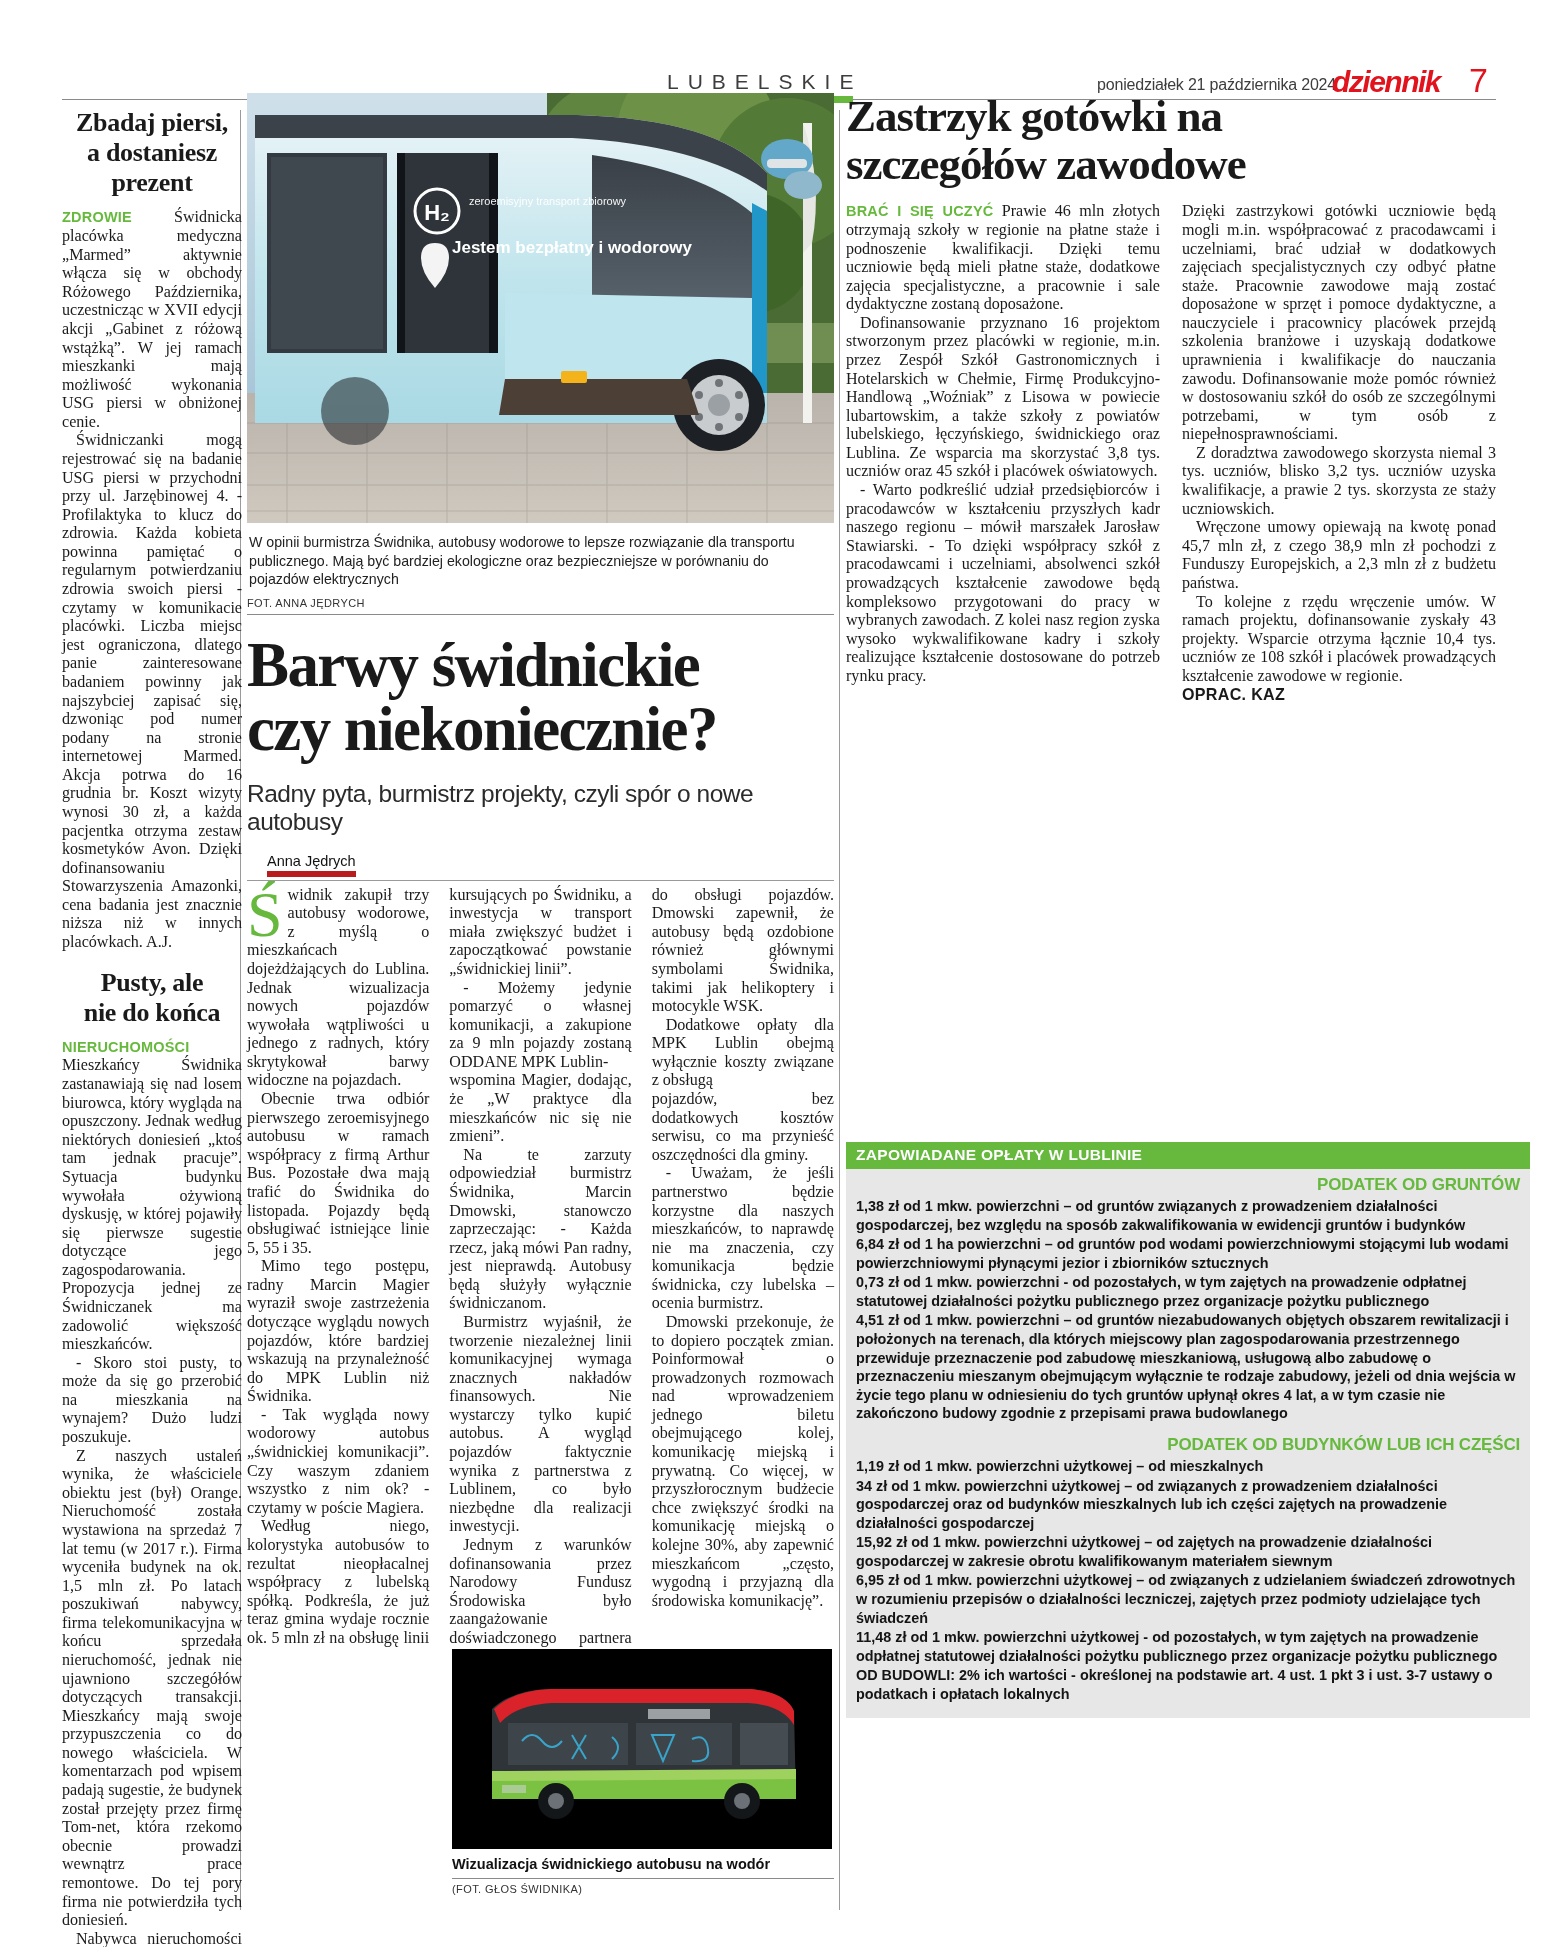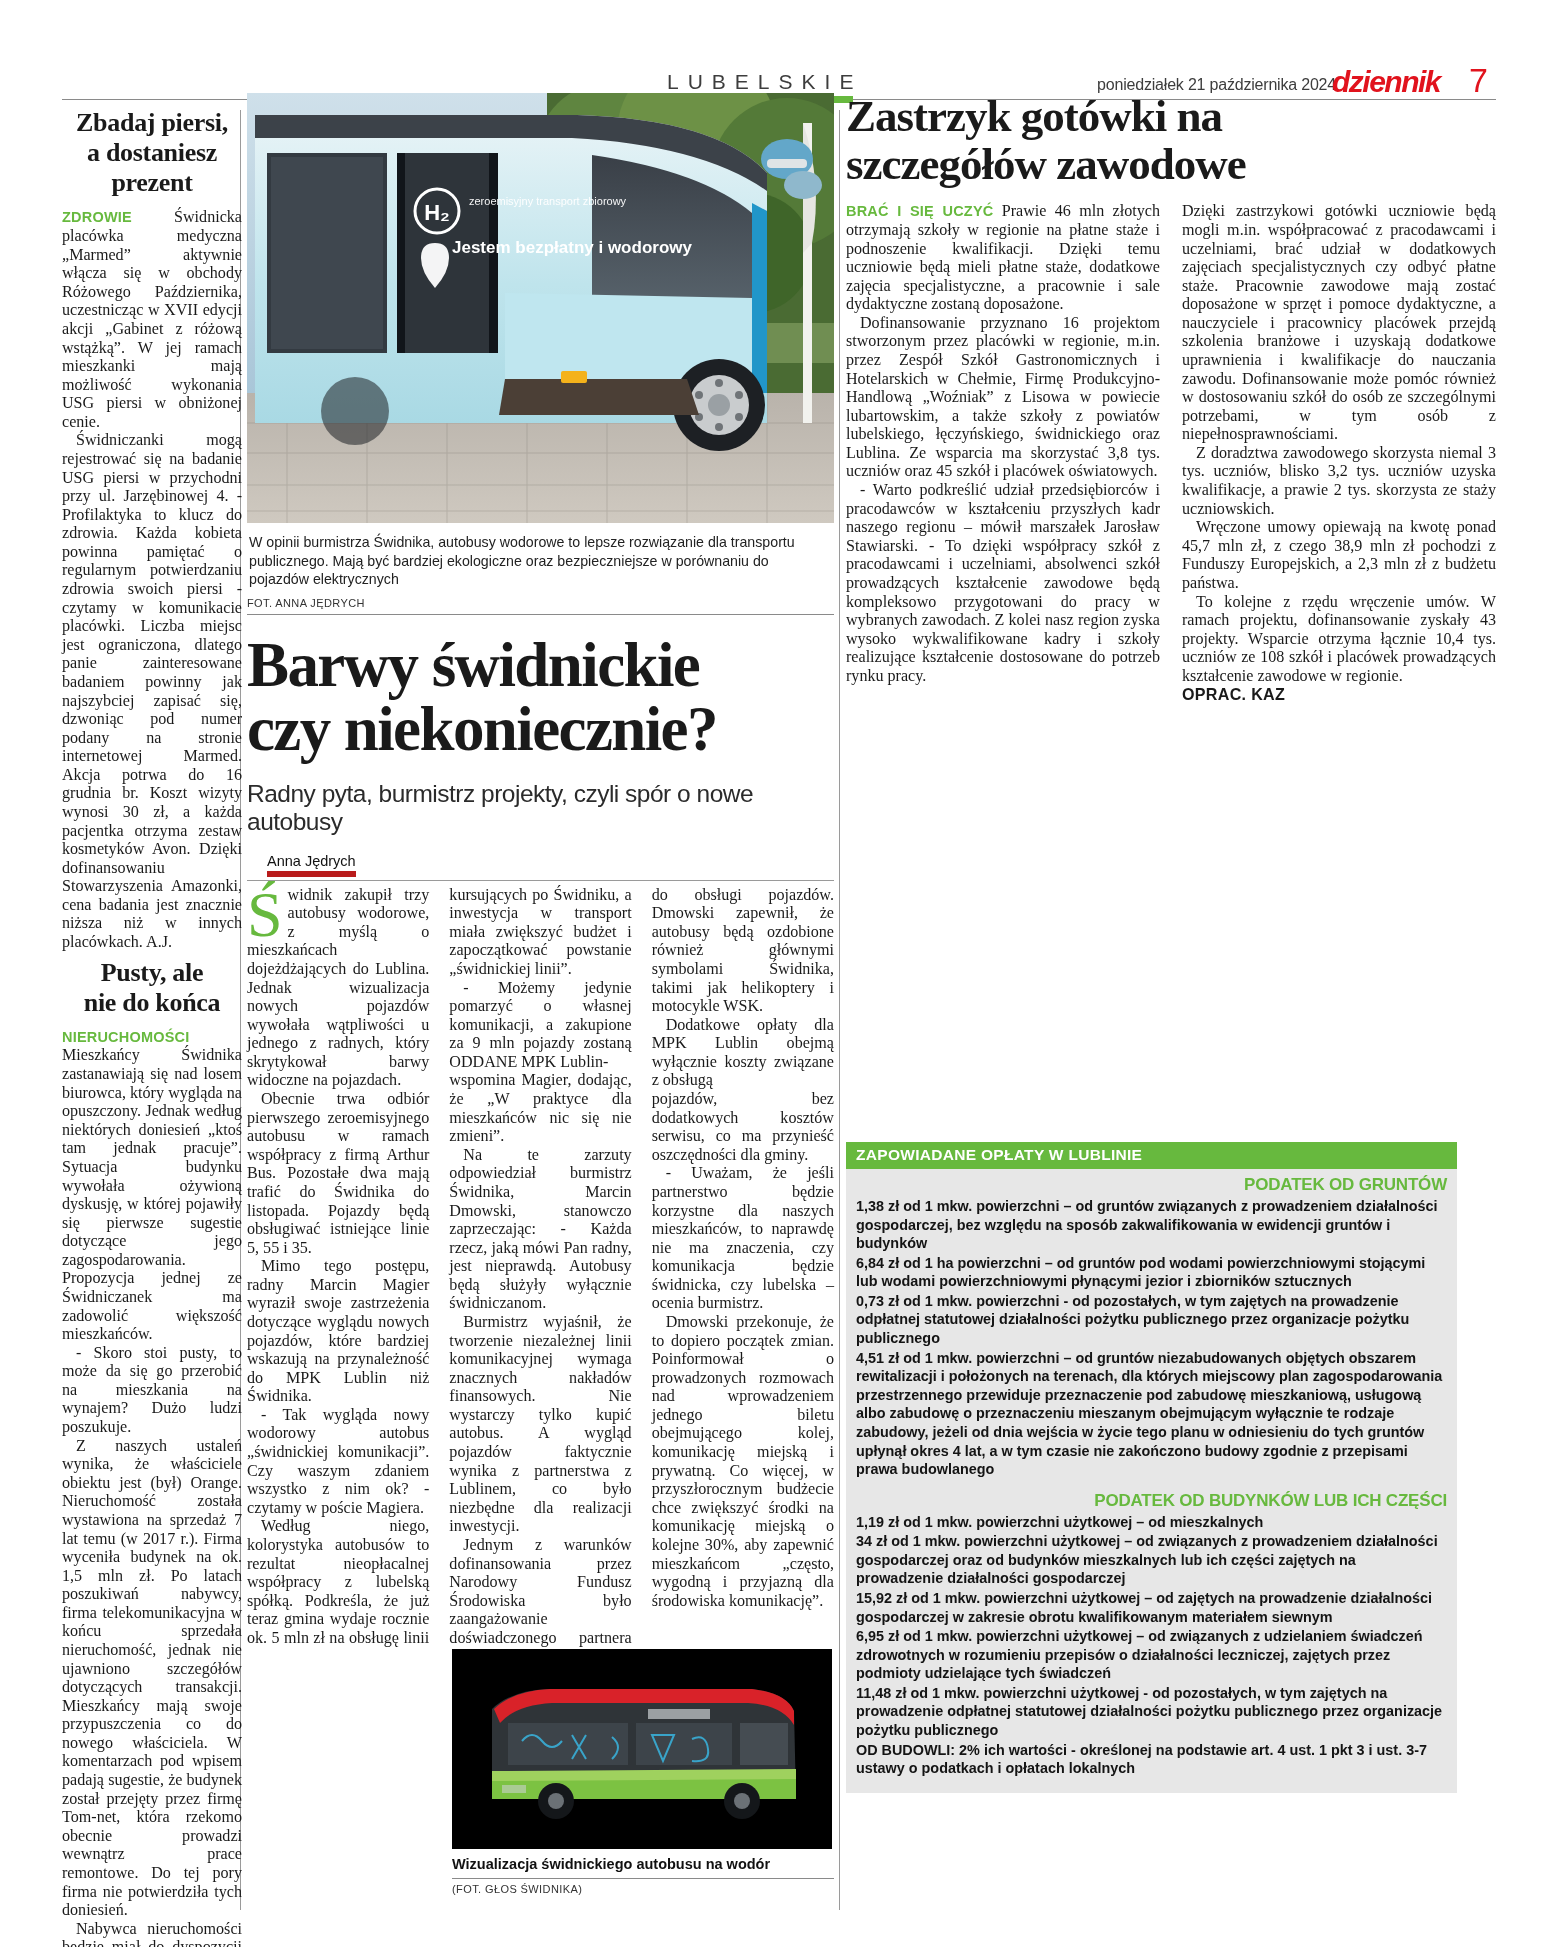--- a/index.html
+++ b/index.html
@@ -131,21 +131,21 @@
   }
   .right-cols { column-count:2; column-gap:22px; }
   .right-cols p { margin:0; font-size:16.1px; line-height:1.155;
                   text-align:justify; hyphens:auto; -webkit-hyphens:auto; }
   .right-cols p.ind { text-indent:14px; }
   .oprac { font-family:"Liberation Sans", sans-serif; font-weight:700;
            font-size:12px; text-align:right; letter-spacing:0.3px; margin-top:6px; }
 
   
   .infobox {
-    position:absolute; left:846px; top:1142px; width:611px;
+    position:absolute; left:846px; top:1142px; width:684px;
     background:#e7e7e7; padding:0 0 14px 0;
   }
   .infobox .bar {
     background:#67b93e; color:#fff;
     font-family:"Liberation Sans", sans-serif; font-weight:700;
     font-size:15.5px; letter-spacing:0.3px; padding:4px 10px 5px 10px;
   }
   .infobox h4 {
     font-family:"Liberation Sans", sans-serif; font-weight:700;
     font-size:17px; color:#67b93e; margin:6px 0 2px 0; padding:0 10px;
@@ -183,21 +183,21 @@
     <h2 class="hl-left" style="white-space:pre-line;">Zbadaj piersi,
 a dostaniesz
 prezent</h2>
 
     <div class="body-left">
       <p><span class="kicker">ZDROWIE</span>
         <span>Świdnicka placówka medyczna „Marmed” aktywnie włącza się w obchody Różowego Października, uczestnicząc w XVII edycji akcji „Gabinet z różową wstążką”. W jej ramach mieszkanki mają możliwość wykonania USG piersi w obniżonej cenie.</span></p>
       <p class="ind">Świdniczanki mogą rejestrować się na badanie USG piersi w przychodni przy ul. Jarzębinowej 4. - Profilaktyka to klucz do zdrowia. Każda kobieta powinna pamiętać o regularnym potwierdzaniu zdrowia swoich piersi - czytamy w komunikacie placówki. Liczba miejsc jest ograniczona, dlatego panie zainteresowane badaniem powinny jak najszybciej zapisać się, dzwoniąc pod numer podany na stronie internetowej Marmed. Akcja potrwa do 16 grudnia br. Koszt wizyty wynosi 30 zł, a każda pacjentka otrzyma zestaw kosmetyków Avon. Dzięki dofinansowaniu Stowarzyszenia Amazonki, cena badania jest znacznie niższa niż w innych placówkach. A.J.</p>
     </div>
 
-    <h2 class="hl-left" style="white-space:pre-line; margin-top:6px;">Pusty, ale
+    <h2 class="hl-left" style="white-space:pre-line; margin-top:16px;">Pusty, ale
 nie do końca</h2>
 
     <div class="body-left">
       <p><span class="kicker">NIERUCHOMOŚCI</span>
         <span>Mieszkańcy Świdnika zastanawiają się nad losem biurowca, który wygląda na opuszczony. Jednak według niektórych doniesień „ktoś tam jednak pracuje”. Sytuacja budynku wywołała ożywioną dyskusję, w której pojawiły się pierwsze sugestie dotyczące jego zagospodarowania. Propozycja jednej ze Świdniczanek ma zadowolić większość mieszkańców.</span></p>
       <p class="ind">- Skoro stoi pusty, to może da się go przerobić na mieszkania na wynajem? Dużo ludzi poszukuje.</p>
       <p class="ind">Z naszych ustaleń wynika, że właściciele obiektu jest (był) Orange. Nieruchomość została wystawiona na sprzedaż 7 lat temu (w 2017 r.). Firma wyceniła budynek na ok. 1,5 mln zł. Po latach poszukiwań nabywcy, firma telekomunikacyjna w końcu sprzedała nieruchomość, jednak nie ujawniono szczegółów dotyczących transakcji. Mieszkańcy mają swoje przypuszczenia co do nowego właściciela. W komentarzach pod wpisem padają sugestie, że budynek został przejęty przez firmę Tom-net, która rzekomo obecnie prowadzi wewnątrz prace remontowe. Do tej pory firma nie potwierdziła tych doniesień.</p>
       <p class="ind">Nabywca nieruchomości będzie miał do dyspozycji 1887 m2 na pięciu kondygnacjach. Poza pomieszczeniami biurowymi przynależy do niego też garaż. Całość działki jest ogrodzona, posiada dwie bramy wjazdowe i ma 3486 m2. A.J.</p>
     </div>
   </div>

